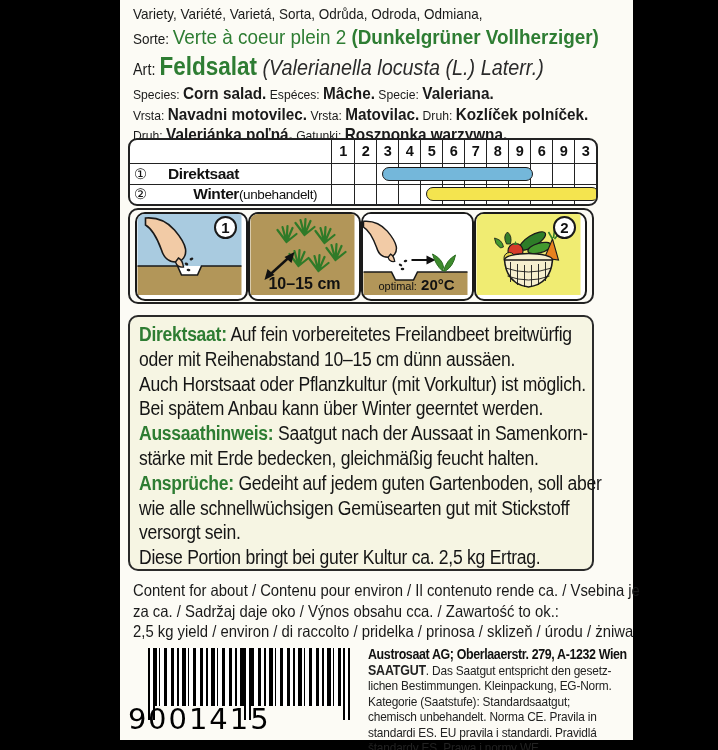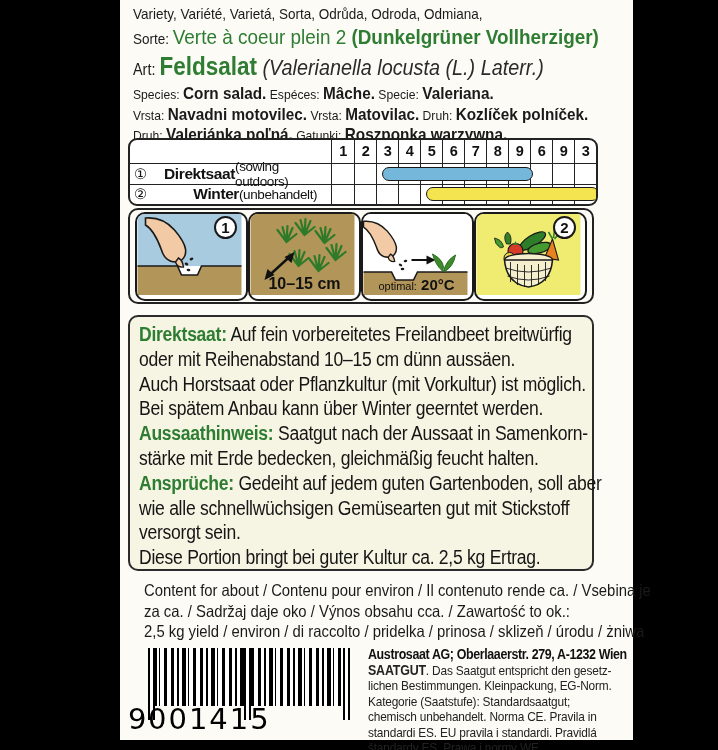--- a/index.html
+++ b/index.html
@@ -54,21 +54,21 @@
   .picto svg{display:block;}
 
   
   .main-box{position:absolute;left:8px;top:315px;width:466px;height:256px;
     border:2px solid #2b2b2b;border-radius:10px;background:#f6f5e3;
     box-sizing:border-box;padding:5px 0 0 9px;}
   .ins-line{font-size:19.5px;line-height:24.8px;color:#151515;letter-spacing:-0.3px;}
   .ins-line b{color:#2e7d33;}
 
   
-  .content-note{position:absolute;left:13px;top:580px;width:465px;margin-left:11px;}
+  .content-note{position:absolute;left:13px;top:580px;width:465px;}
   .cn-line{font-size:16.5px;line-height:20.5px;color:#1a1a1a;}
 
   
   .barcode{position:absolute;left:8px;top:648px;width:232px;height:90px;}
   .bc-bars{position:absolute;left:20px;top:0;width:202px;height:58px;
     background:repeating-linear-gradient(90deg,#000 0 2px,#fff 2px 5px,#000 5px 9px,
       #fff 9px 11px,#000 11px 12px,#fff 12px 16px,#000 16px 19px,#fff 19px 23px,
       #000 23px 26px,#fff 26px 29px);}
   .bc-guard{position:absolute;top:0;width:7px;height:72px;
     background:linear-gradient(90deg,#000 0 2px,#fff 2px 5px,#000 5px 7px);}
@@ -130,21 +130,20 @@
           <span>9</span>
           <span>6</span>
           <span>9</span>
           <span>3</span>
       </div>
     </div>
     <div class="cal-row">
       <div class="cal-label">
         <span class="cal-circ">①</span>
         <span class="cal-name">Direktsaat</span>
-        <span class="cal-desc">(sowing outdoors)</span>
       </div>
       <div class="cal-cells">
           <i></i>
           <i></i>
           <i></i>
           <i></i>
           <i></i>
           <i></i>
           <i></i>
           <i></i>

